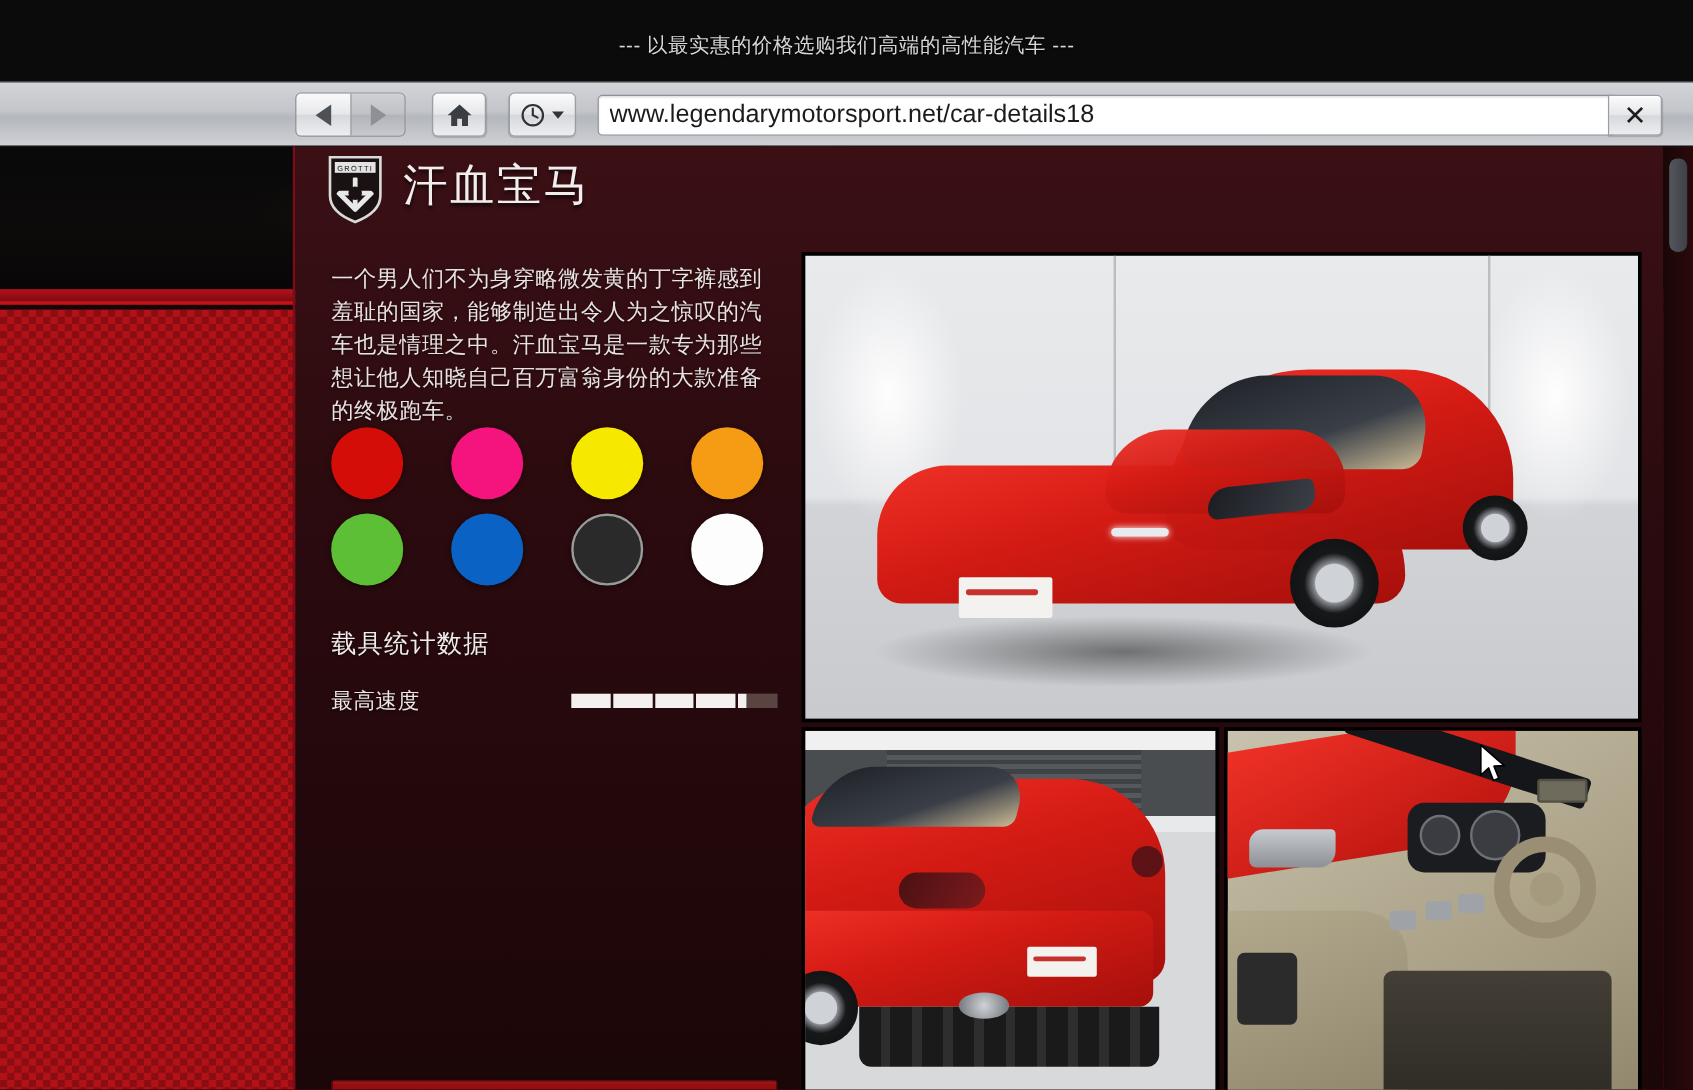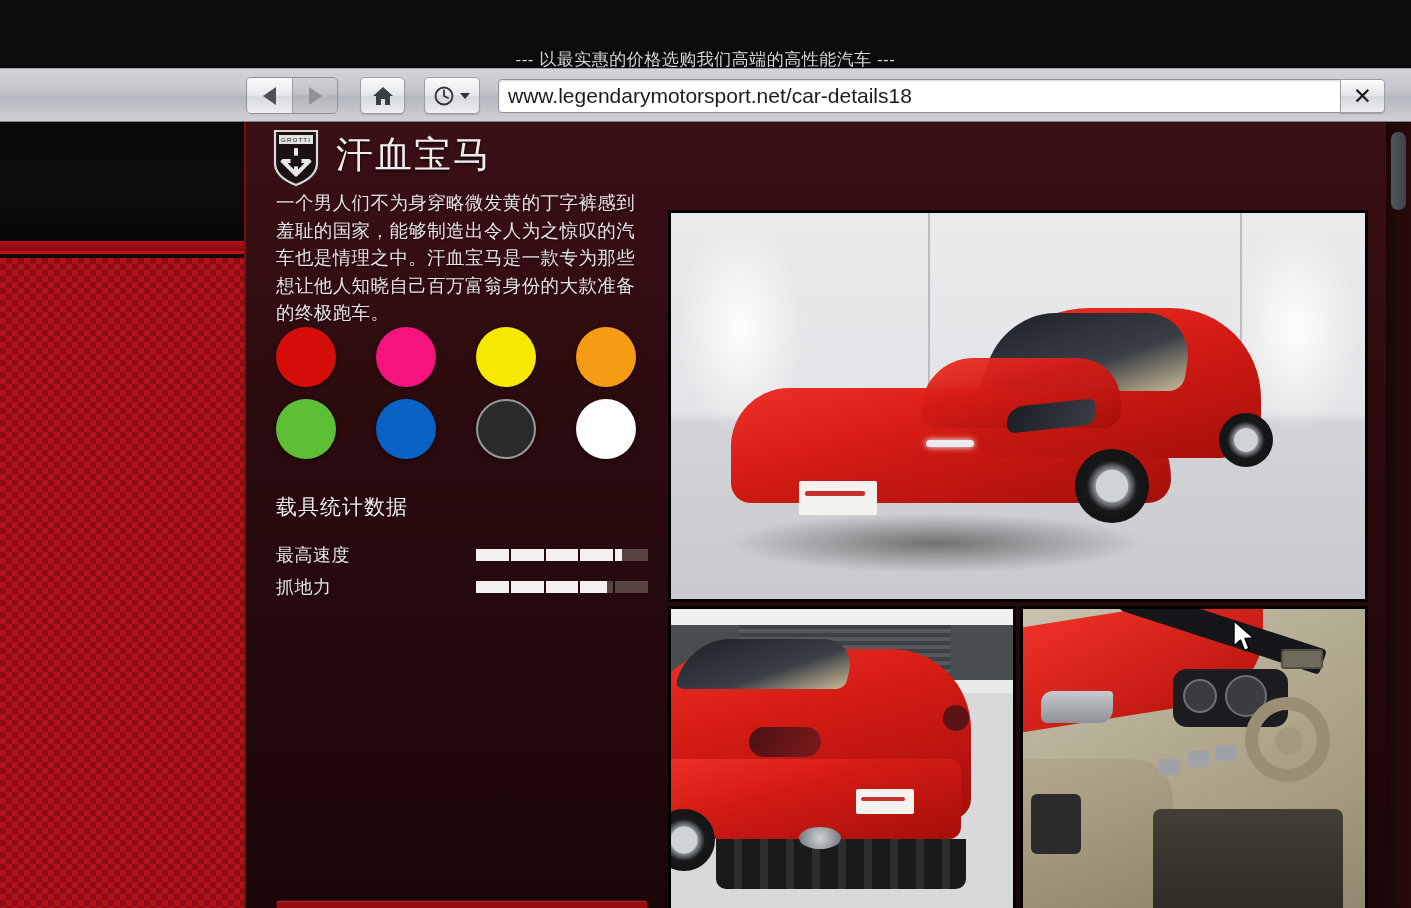--- a/index.html
+++ b/index.html
@@ -8,21 +8,21 @@
     width:1411px; height:908px;
     overflow:hidden;
     background:#000;
     font-family:"Liberation Sans","DejaVu Sans",sans-serif;
   }
 
   
   #marquee-bar{
     position:absolute; left:0; top:0; width:1411px; height:68px;
     background:#0b0b0b;
-    display:flex; align-items:flex-end; justify-content:center;
+    display:flex; align-items:center; justify-content:center;
   }
   #marquee-text{
     color:#d8d8d8; font-size:17px; letter-spacing:.5px;
     text-shadow:0 1px 1px #000;
     position:relative; top:3px;
   }
 
   
   #browser-chrome{
     position:absolute; left:0; top:68px; width:1411px; height:54px;
@@ -138,21 +138,21 @@
     font-size:37px; color:#f2eded; letter-spacing:2px;
     text-shadow:0 2px 3px rgba(0,0,0,.7);
   }
   #car-price{
     position:absolute; right:28px; top:12px;
     font-size:38px; color:#f3eeee; letter-spacing:1px;
     text-shadow:0 2px 3px rgba(0,0,0,.7);
   }
 
   
-  #left-col{ position:absolute; left:30px; top:67px; width:372px; }
+  #left-col{ position:absolute; left:30px; top:96px; width:372px; }
   #car-description{
     font-size:18.5px; line-height:27.5px; color:#e9e2e2; letter-spacing:.4px;
     text-shadow:0 1px 2px rgba(0,0,0,.6);
   }
   .section-heading{
     font-size:21px; color:#f1ecec; margin:28px 0 18px 0; letter-spacing:1px;
     text-shadow:0 1px 2px rgba(0,0,0,.6);
   }
   #color-grid{ display:grid; grid-template-columns:repeat(4,100px); row-gap:12px; }
   .color-swatch{
@@ -355,40 +355,20 @@
               <div class="fill" style="width: 100%;"></div>
             </div>
             <div class="seg">
               <div class="fill" style="width: 100%;"></div>
             </div>
           <div class="seg">
               <div class="fill" style="width: 20%;"></div>
             </div>
         </div>
       </div>
-      <div class="stat-row">
-        <div class="stat-label">抓地力</div>
-        <div class="stat-bar">
-          <div class="seg">
-              <div class="fill" style="width: 100%;"></div>
-            </div>
-            <div class="seg">
-              <div class="fill" style="width: 100%;"></div>
-            </div>
-          <div class="seg">
-              <div class="fill" style="width: 100%;"></div>
-            </div>
-            <div class="seg">
-              <div class="fill" style="width: 80%;"></div>
-            </div>
-          <div class="seg">
-              <div class="fill" style="width: 0%;"></div>
-            </div>
-        </div>
-      </div>
     </div>
   </div>
 
   <div id="order-button">
     
   </div>
 
   <div id="gallery">
 
     <div class="photo" id="photo-main">

